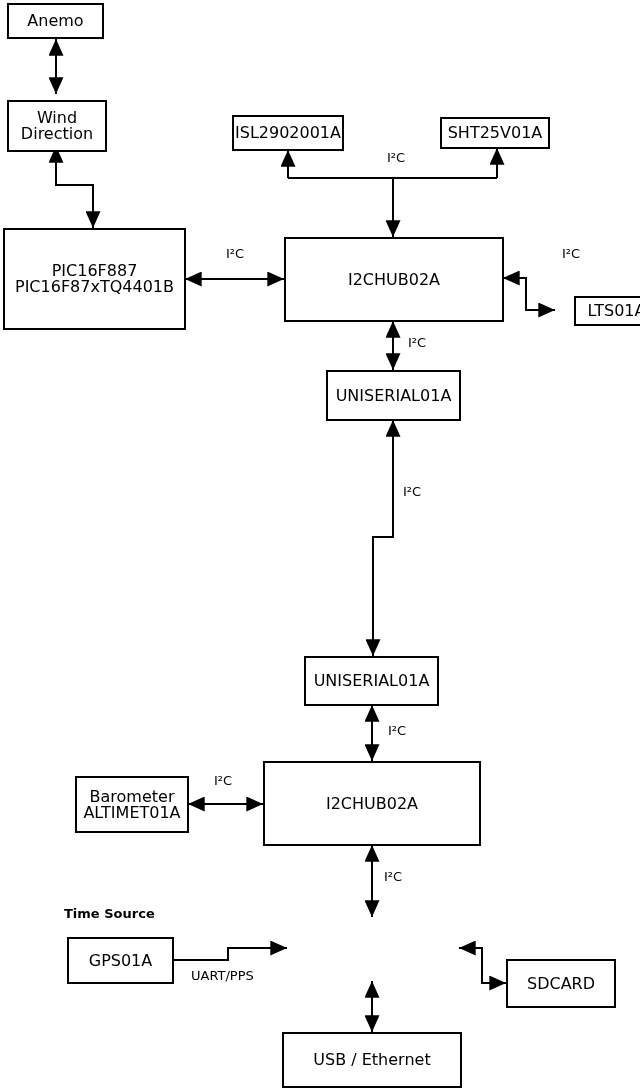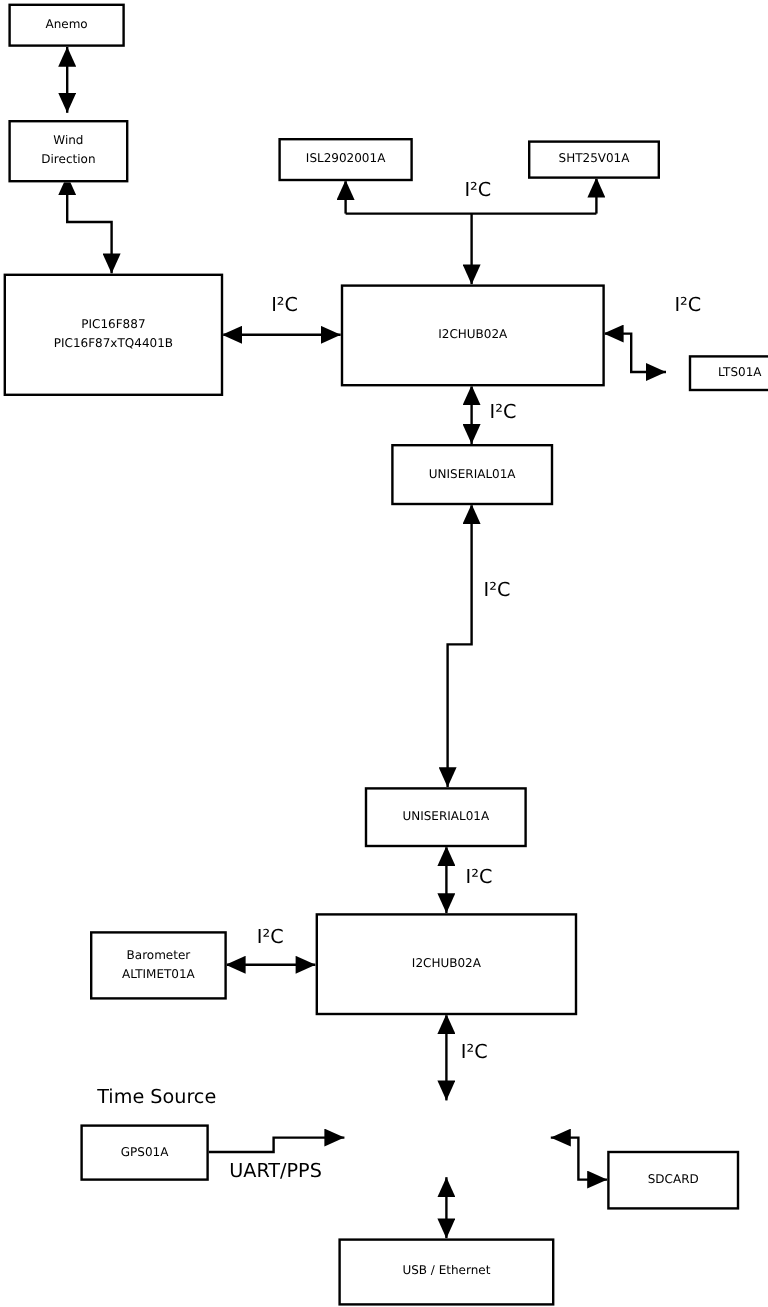--- a/index.html
+++ b/index.html
@@ -32,27 +32,27 @@
     position: absolute;
     box-sizing: border-box;
     border: 2px solid #000000;
     background: #ffffff;
     display: flex;
     align-items: center;
     justify-content: center;
     text-align: center;
   }
   .node-label {
-    font-size: 10px;
+    font-size: 16px;
     line-height: 16px;
     white-space: pre-line;
   }
   .lbl {
     position: absolute;
-    font-size: 16px;
+    font-size: 13px;
     line-height: 16px;
     white-space: nowrap;
   }
 </style>
 </head>
 <body>
 
 <div id="stage">
 
   <svg id="connectors" width="640" height="1089" viewBox="0 0 640 1089" xmlns="http://www.w3.org/2000/svg">
@@ -164,17 +164,17 @@
   <div class="lbl" style="left:408px; top:335px;">I²C</div>
 
   <div class="lbl" style="left:403px; top:484px;">I²C</div>
 
   <div class="lbl" style="left:388px; top:723px;">I²C</div>
 
   <div class="lbl" style="left:214px; top:773px;">I²C</div>
 
   <div class="lbl" style="left:384px; top:869px;">I²C</div>
 
-  <div class="lbl" style="left:81px; top:906px;">Time Source</div>
+  <div class="lbl" style="left:64px; top:906px;font-weight:bold;">Time Source</div>
 
   <div class="lbl" style="left:191px; top:968px;">UART/PPS</div>
 
 </div>
 
 </body></html>

